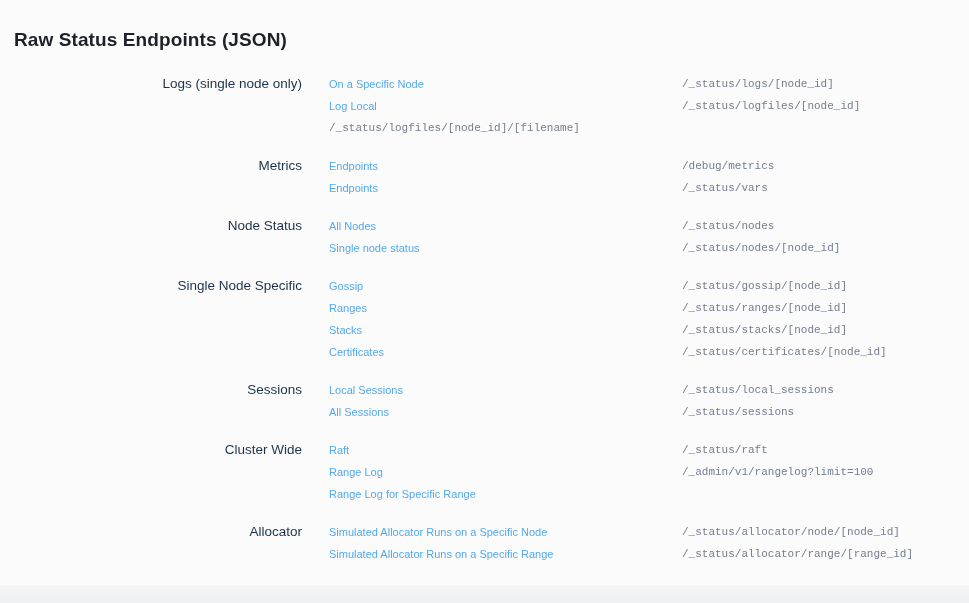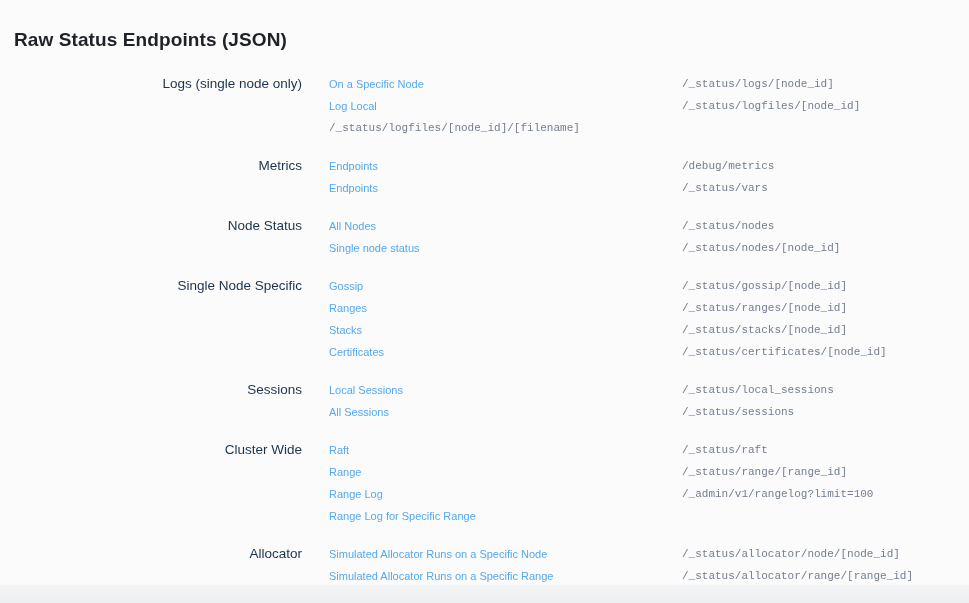--- a/index.html
+++ b/index.html
@@ -157,24 +157,20 @@
         </div>
       </div>
       <div class="section">
         <div class="label">Cluster Wide</div>
         <div class="rows">
           <div class="row">
             <a class="link" href="#">Raft</a>
             <span class="path">/_status/raft</span>
           </div>
           <div class="row">
-            <a class="link" href="#">Range</a>
-            <span class="path">/_status/range/[range_id]</span>
-          </div>
-          <div class="row">
             <a class="link" href="#">Range Log</a>
             <span class="path">/_admin/v1/rangelog?limit=100</span>
           </div>
           <div class="row">
             <a class="link" href="#">Range Log for Specific Range</a>
           </div>
         </div>
       </div>
       <div class="section">
         <div class="label">Allocator</div>

